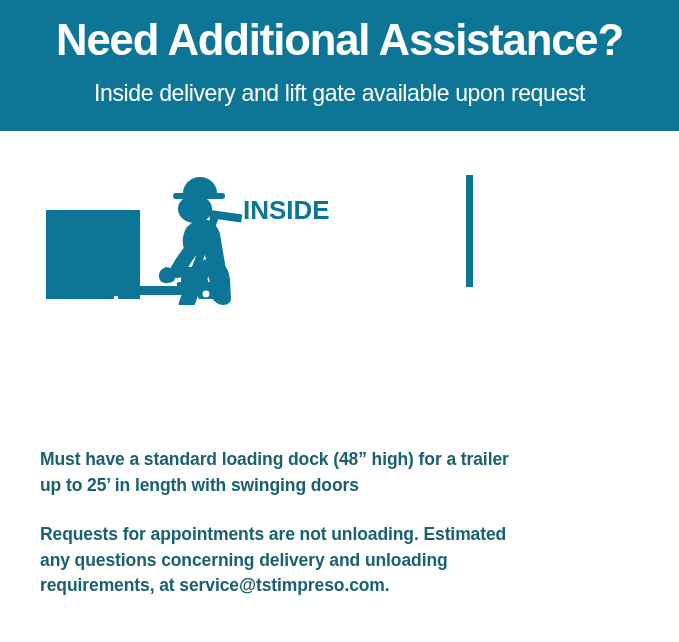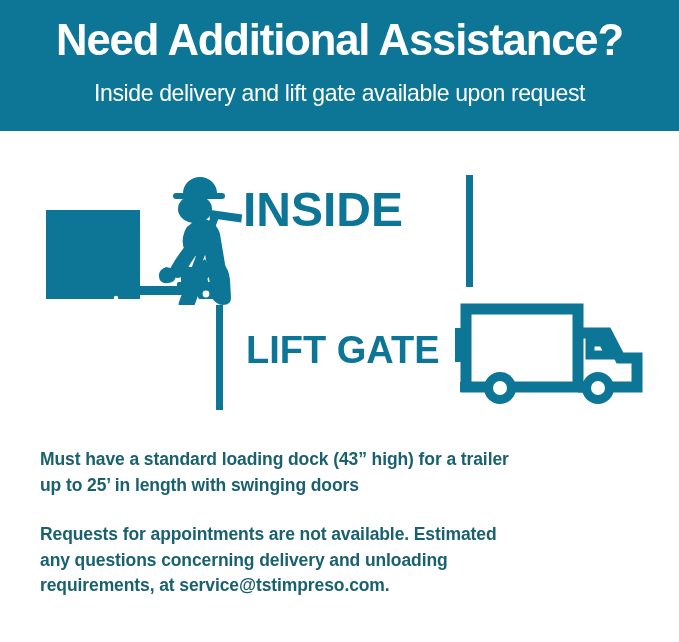--- a/index.html
+++ b/index.html
@@ -99,21 +99,21 @@
   .service-label {
     position: absolute;
     color: #0d7596;
     font-family: "Liberation Sans", sans-serif;
     font-weight: bold;
     letter-spacing: 0px;
   }
   .label-inside {
     left: 243px;
     top: 38px;
-    font-size: 48px;
+    font-size: 26px;
     line-height: 44px;
     text-transform: uppercase;
   }
   .label-inside .line {
     display: block;
     white-space: nowrap;
   }
   .label-liftgate {
     left: 246px;
     top: 33px;
@@ -227,57 +227,26 @@
 
         <path d="M16 104 q-8 3 -7 10 q1 7 9 6 q8 -1 8 -8 q0 -7 -10 -8 z"></path>
 
         <path d="M55 96 q-14 10 -19 24 l-7 19 q-2 7 6 8 q8 1 10 -6 l6 -17 q3 -7 12 -13 z"></path>
 
         <path d="M72 100 q7 5 8 17 l1 18 q0 7 -8 7 q-8 0 -8 -7 l-1 -17 q0 -8 -4 -12 z"></path>
       </g>
     </svg>
   </div>
 
-  <div class="service-row row-liftgate">
-
-    <div class="divider divider-liftgate"></div>
-
-    <div class="service-label label-liftgate">LIFT GATE</div>
-
-    <div class="icon-truck">
-      <svg viewBox="0 0 192 105" width="192" height="105" xmlns="http://www.w3.org/2000/svg">
-        <g fill="none" stroke="#0d7596" stroke-width="11">
-
-          <rect x="11" y="9" width="112" height="78"></rect>
-
-          <path d="M5 28 L5 62" stroke-width="11"></path>
-
-          <path d="M123 33 h29 l13 25 h17 v29 h-59"></path>
-
-          <path d="M135 42 h13 l7 13 h-20 z" stroke-width="9"></path>
-        </g>
-        <g fill="#0d7596">
-
-          <rect x="5" y="82" width="180" height="10"></rect>
-
-          <circle cx="45" cy="88" r="16"></circle>
-          <circle cx="45" cy="88" r="7" fill="#ffffff"></circle>
-
-          <circle cx="143" cy="88" r="16"></circle>
-          <circle cx="143" cy="88" r="7" fill="#ffffff"></circle>
-        </g>
-      </svg>
-    </div>
-  </div>
 
   <div class="body-copy">
     <p>
-      <span class="ln">Must have a standard loading dock (43” high) for a trailer</span>
+      <span class="ln">Must have a standard loading dock (48” high) for a trailer</span>
       <span class="ln">up to 25’ in length with swinging doors</span>
     </p>
     <p>
-      <span class="ln">Requests for appointments are not available. Estimated</span>
+      <span class="ln">Requests for appointments are not unloading. Estimated</span>
       <span class="ln">any questions concerning delivery and unloading</span>
       <span class="ln">requirements, at service@tstimpreso.com.</span>
     </p>
   </div>
 
 </div>
 
 </body></html>

